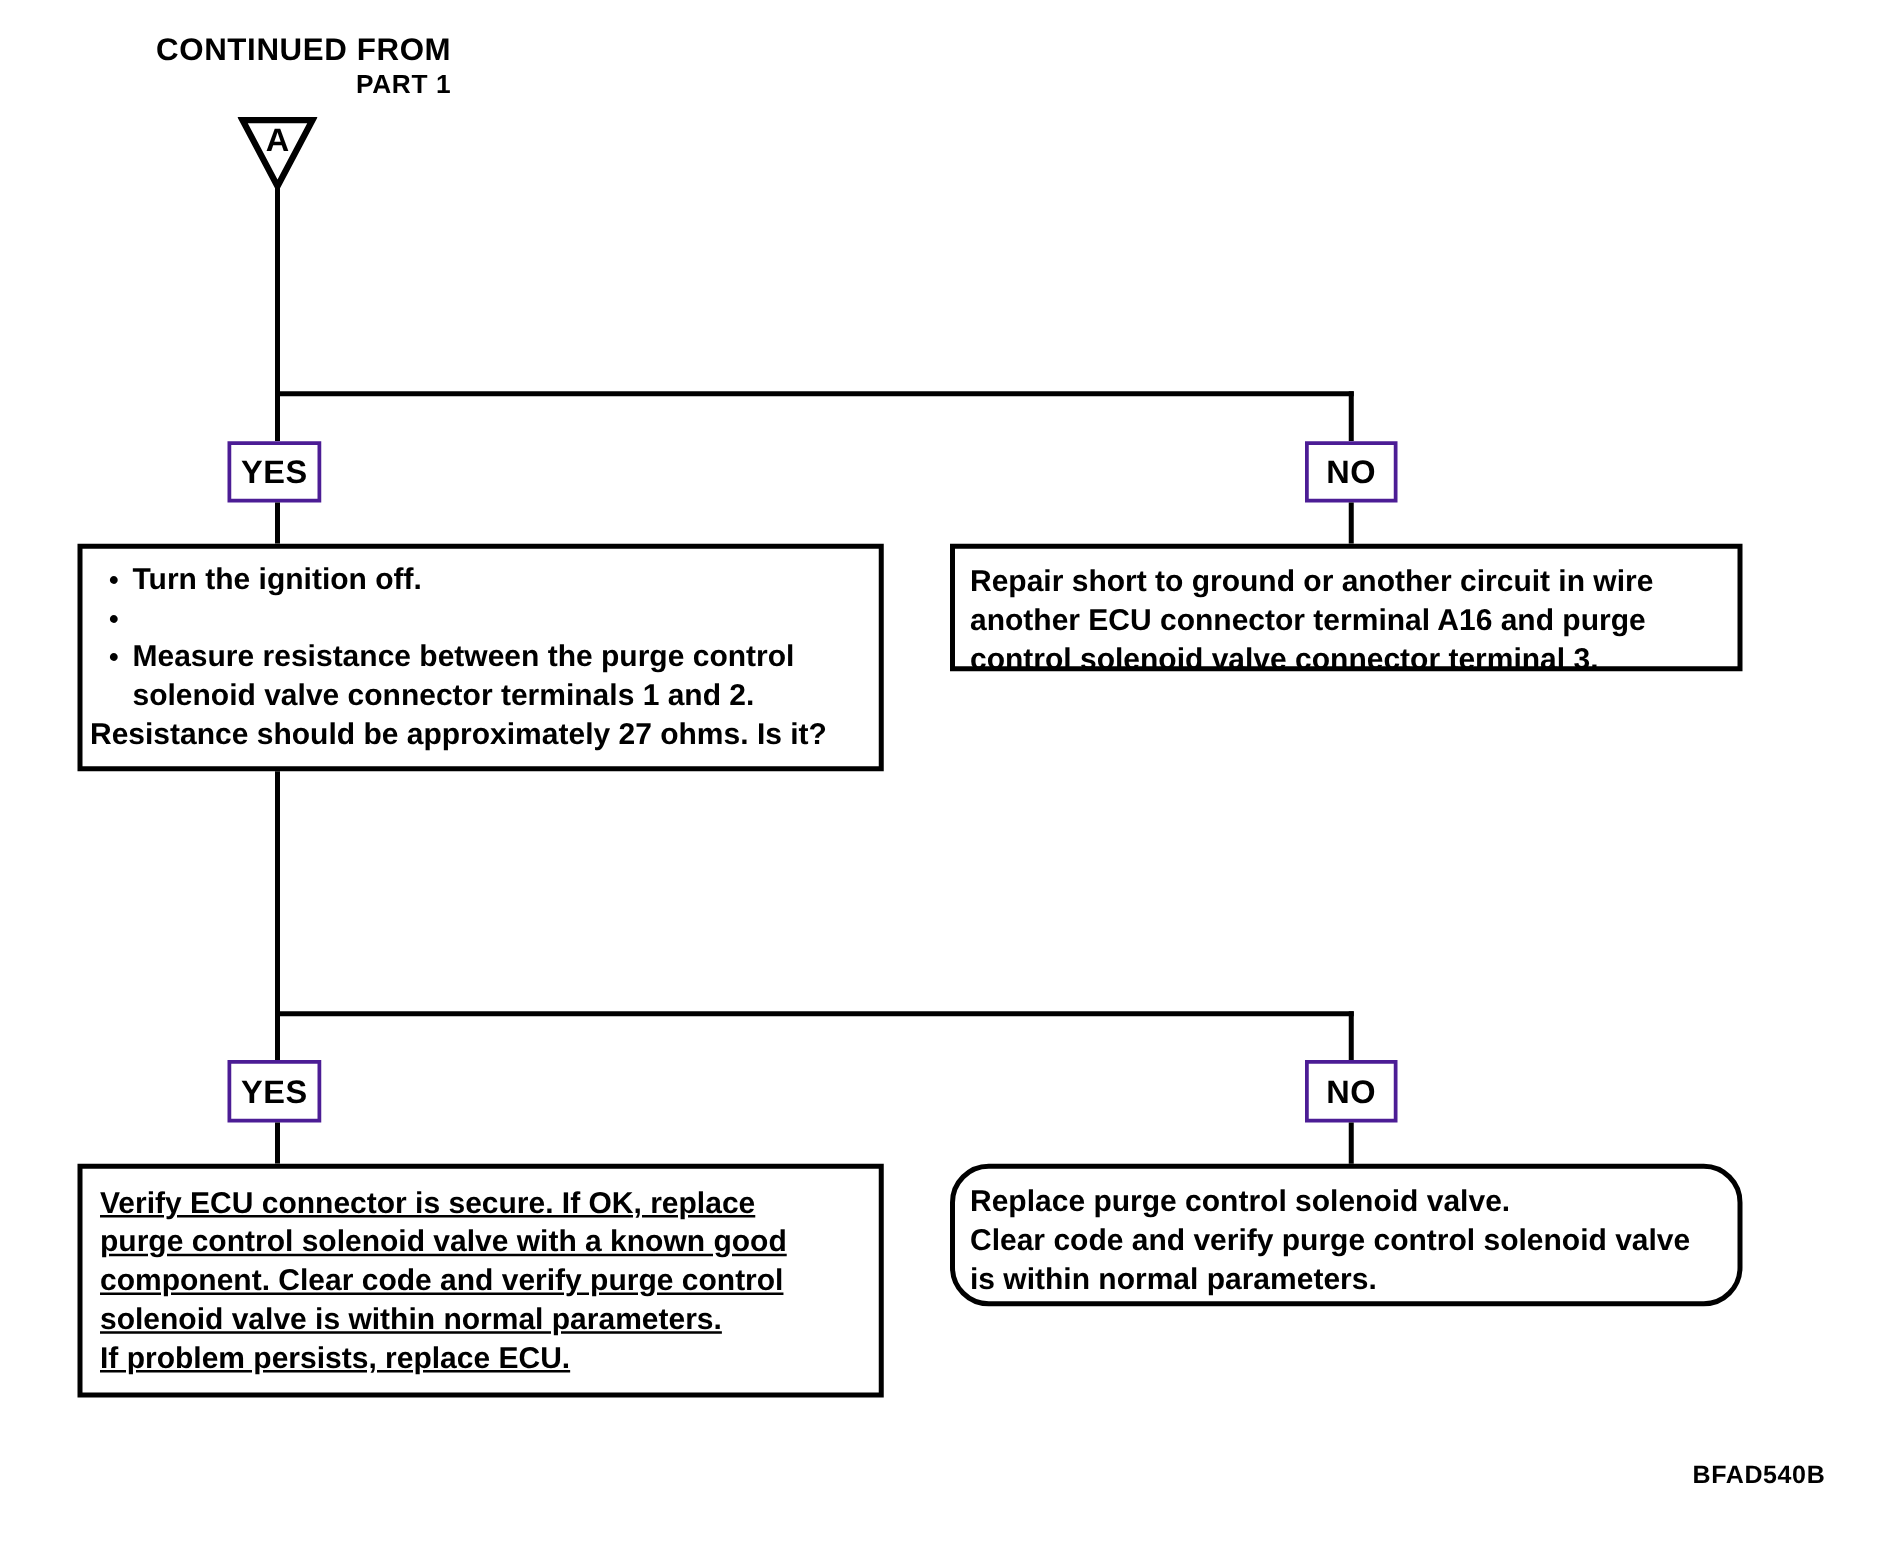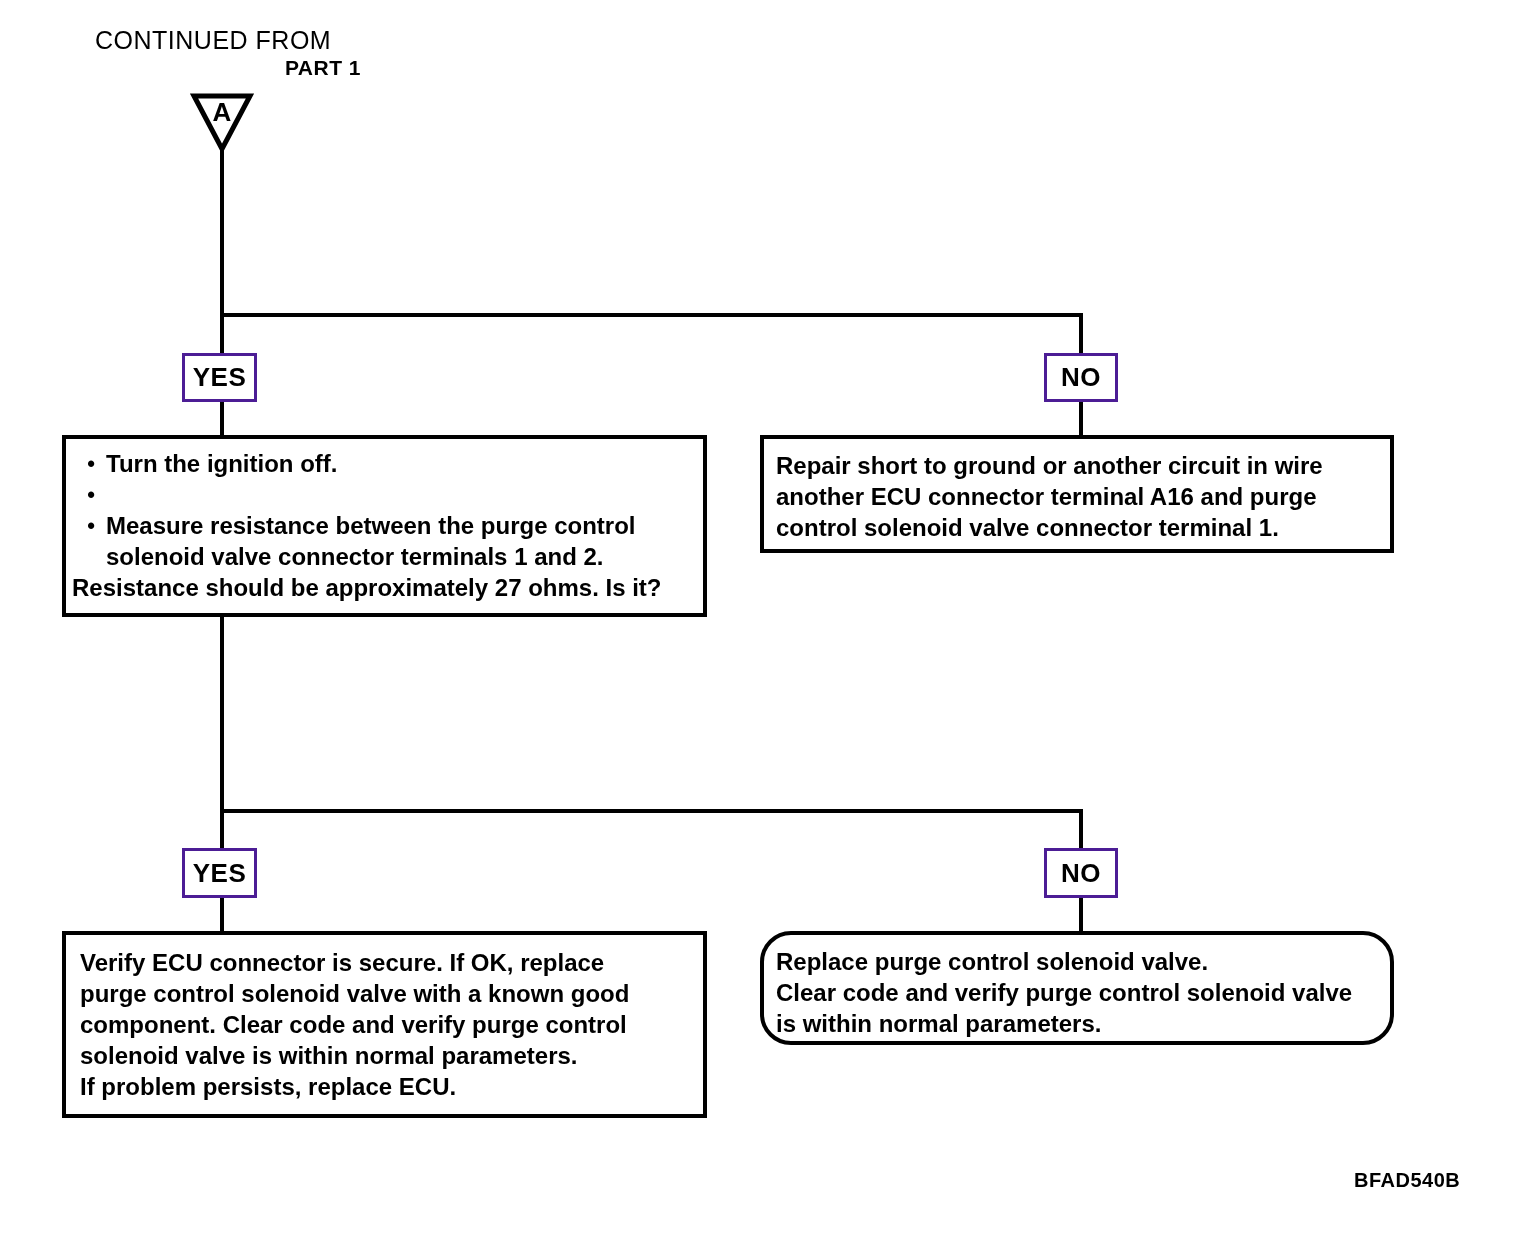--- a/index.html
+++ b/index.html
@@ -10,21 +10,21 @@
     color: #000;
   }
   .stage {
     position: relative; width: 1520px; height: 1252px;
     background: #ffffff; overflow: hidden;
   }
   .line { position: absolute; background: #000000; }
 
   .hdr-main {
     position: absolute; left: 95px; top: 26px; width: 266px;
-    font-size: 25px; font-weight: normal; text-align: left;
+    font-size: 25px; font-weight: bold; text-align: right;
     letter-spacing: 0.5px; white-space: nowrap;
   }
   .hdr-sub {
     position: absolute; left: 95px; top: 56px; width: 266px;
     font-size: 21px; font-weight: bold; text-align: right;
     letter-spacing: 0.5px;
   }
   .entry-tri { position: absolute; left: 190px; top: 92px; }
 
   .labelbox {
@@ -40,21 +40,21 @@
   .box-l { left: 62px;  width: 645px; }
   .box-r { left: 760px; width: 634px; padding: 11px 12px; }
   .box-r .tline { white-space: nowrap; }
 
   .bullets { padding: 9px 10px 0 10px; }
   .brow { display: flex; align-items: flex-start; }
   .bdot { width: 30px; text-align: center; flex: 0 0 30px; font-size: 22px; }
   .btext { max-width: 565px; }
   .qline { padding: 0 6px; white-space: nowrap; }
 
-  .para { padding: 12px 12px 0 14px; }
+  .para { padding: 12px 12px 0 14px; text-decoration: underline; }
   .para .tline { white-space: nowrap; }
 
   .fig-code {
     position: absolute; left: 1354px; top: 1169px;
     font-size: 20px; font-weight: bold; letter-spacing: 0.5px;
   }
 </style>
 </head>
 <body>
 
@@ -93,24 +93,24 @@
         <span class="bdot">•</span>
       </div>
       <div class="brow">
         <span class="bdot">•</span>
         <span class="btext">Measure resistance between the purge control solenoid valve connector terminals 1 and 2.</span>
       </div>
     </div>
     <div class="qline">Resistance should be approximately 27 ohms. Is it?</div>
   </div>
 
-  <div class="contentbox box-r" style="top:435px; height:118px;">
+  <div class="contentbox box-r" style="top:435px; height:102px;">
     <div class="tline">Repair short to ground or another circuit in wire</div>
     <div class="tline">another ECU connector terminal A16 and purge</div>
-    <div class="tline">control solenoid valve connector terminal 1.</div>
+    <div class="tline">control solenoid valve connector terminal 3.</div>
   </div>
 
   <div class="line" style="left:220px; top:617px; width:4px; height:196px;"></div>
   <div class="line" style="left:220px; top:809px; width:863px; height:4px;"></div>
   <div class="line" style="left:220px; top:809px; width:4px; height:39px;"></div>
   <div class="line" style="left:1079px; top:809px; width:4px; height:39px;"></div>
 
   <div class="labelbox" style="left:182px; top:848px; height:50px;">
     <span>YES</span>
   </div>

